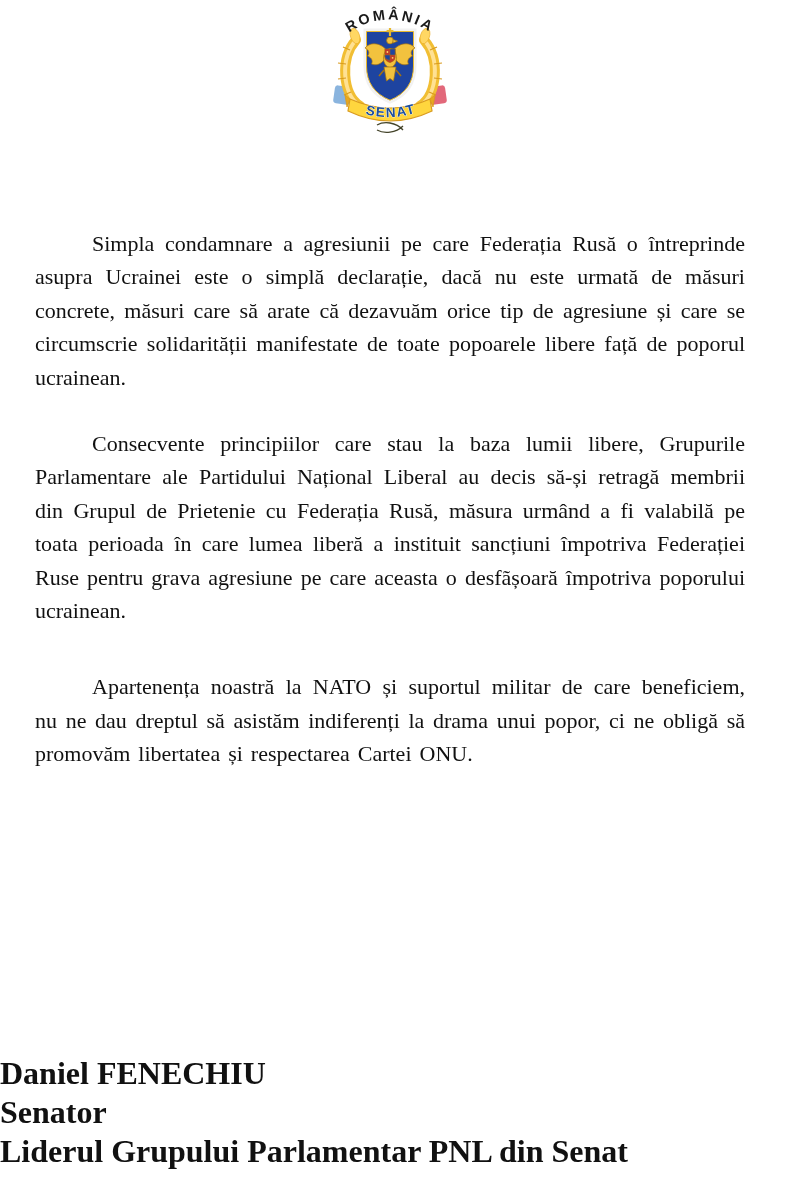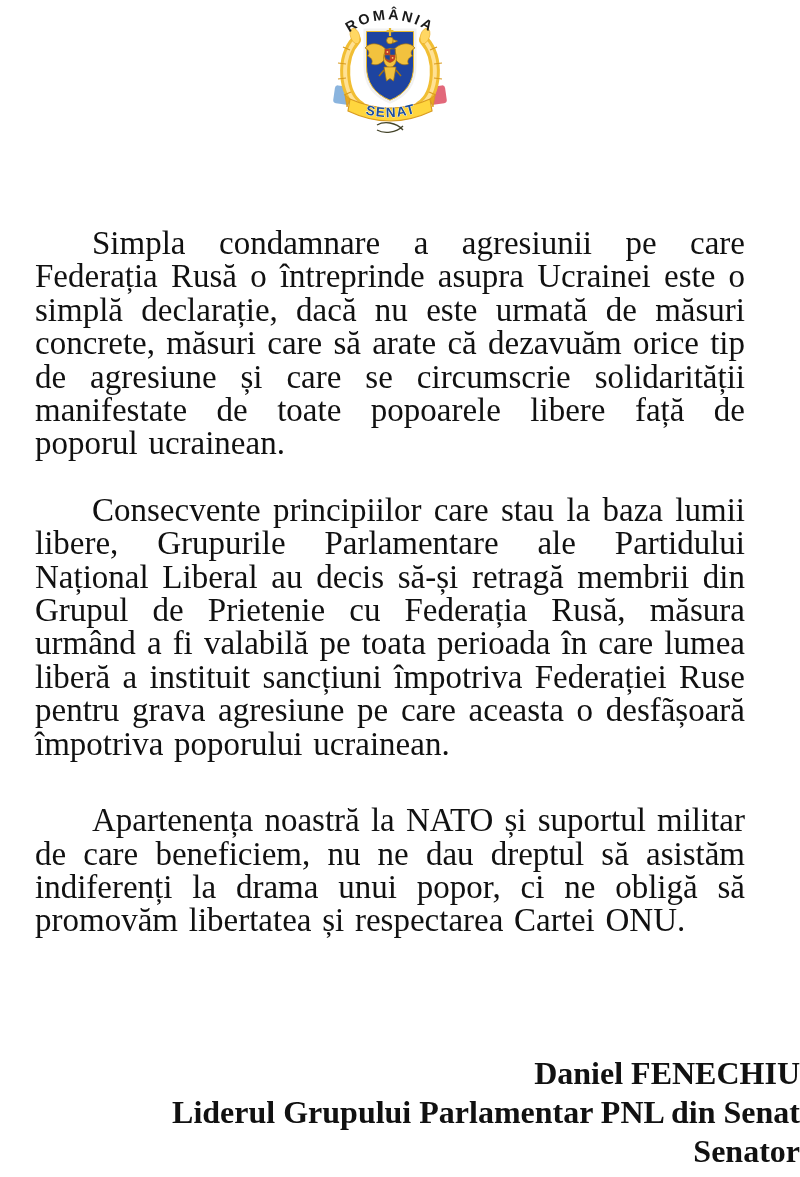--- a/index.html
+++ b/index.html
@@ -4,28 +4,28 @@
 <style>
   html,body{margin:0;padding:0;}
   body{
     width:800px;height:1177px;position:relative;overflow:hidden;
     background:#ffffff;color:#111111;
     font-family:"Liberation Serif", serif;
   }
   .emblem{position:absolute;left:320px;top:0;width:140px;height:148px;}
   .doc-body{
     position:absolute;left:35px;top:227px;width:710px;
-    font-size:33px;line-height:33.4px;text-align:justify;
+    font-size:22px;line-height:33.4px;text-align:justify;
     word-spacing:2.5px;
   }
   .doc-body p{margin:0 0 33px 0;text-indent:57px;}
   .doc-body p:last-child{margin-bottom:0;margin-top:43px;}
   .signature{
     position:absolute;left:0;top:1054px;width:800px;
-    text-align:right;font-weight:bold;font-size:32px;line-height:39px;
+    text-align:left;font-weight:bold;font-size:32px;line-height:39px;
   }
 </style>
 </head>
 <body>
 
 <div class="emblem">
   <svg width="140" height="148" viewBox="0 0 140 148">
     <defs>
       <path id="arcTop" d="M 25 36 A 70 70 0 0 1 115 36" fill="none"></path>
       <path id="arcBanner" d="M 36 111 Q 70 124 106 109" fill="none"></path>
@@ -88,15 +88,15 @@
 </div>
 
 <div class="doc-body">
   <p>Simpla condamnare a agresiunii pe care Federația Rusă o întreprinde asupra Ucrainei este o simplă declarație, dacă nu este urmată de măsuri concrete, măsuri care să arate că dezavuăm orice tip de agresiune și care se circumscrie solidarității manifestate de toate popoarele libere față de poporul ucrainean.</p>
   <p>Consecvente principiilor care stau la baza lumii libere, Grupurile Parlamentare ale Partidului Național Liberal au decis să-și retragă  membrii din Grupul de Prietenie cu Federația Rusă, măsura urmând a fi valabilă pe toata perioada în care lumea liberă a instituit sancțiuni împotriva Federației Ruse pentru grava agresiune pe care aceasta o desfãșoară împotriva poporului ucrainean.</p>
   <p>Apartenența noastră la NATO și suportul militar de care beneficiem, nu ne dau dreptul să asistăm indiferenți la drama unui popor, ci ne obligă să promovăm libertatea și respectarea Cartei ONU.</p>
 </div>
 
 <div class="signature">
   <div>Daniel FENECHIU</div>
+  <div>Senator</div>
   <div>Liderul Grupului Parlamentar PNL din Senat</div>
-  <div>Senator</div>
 </div>
 
 </body></html>

